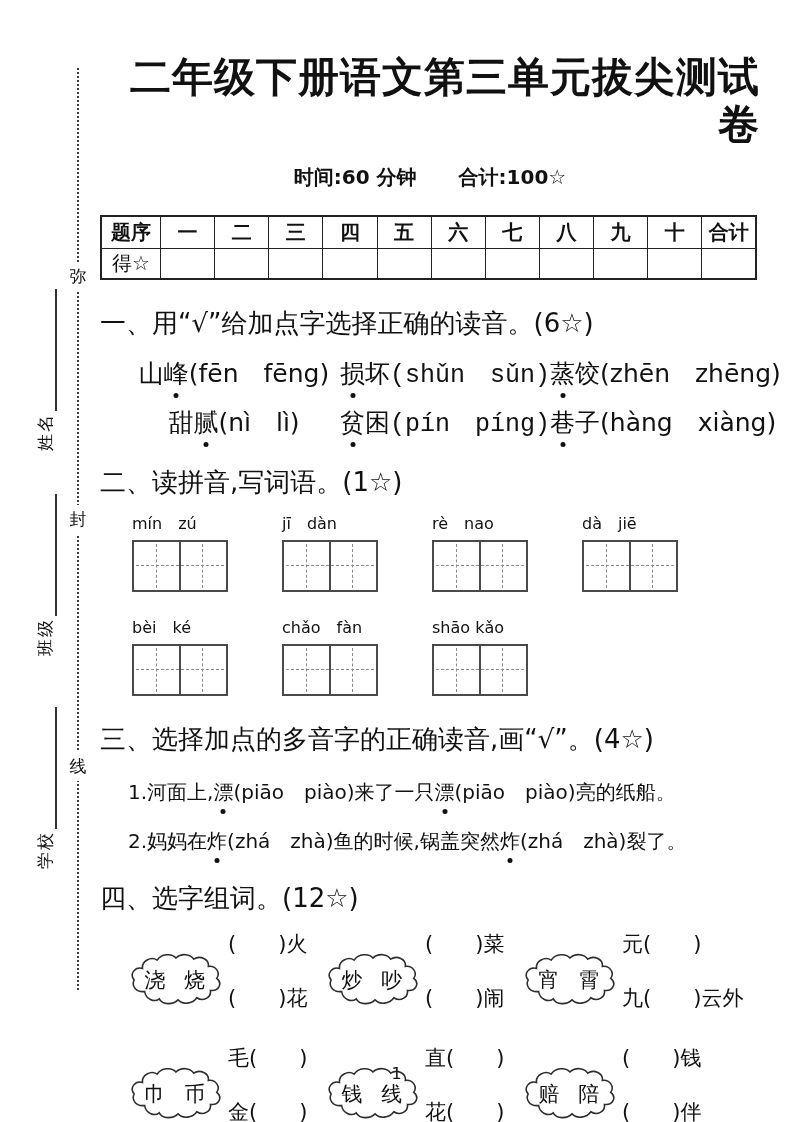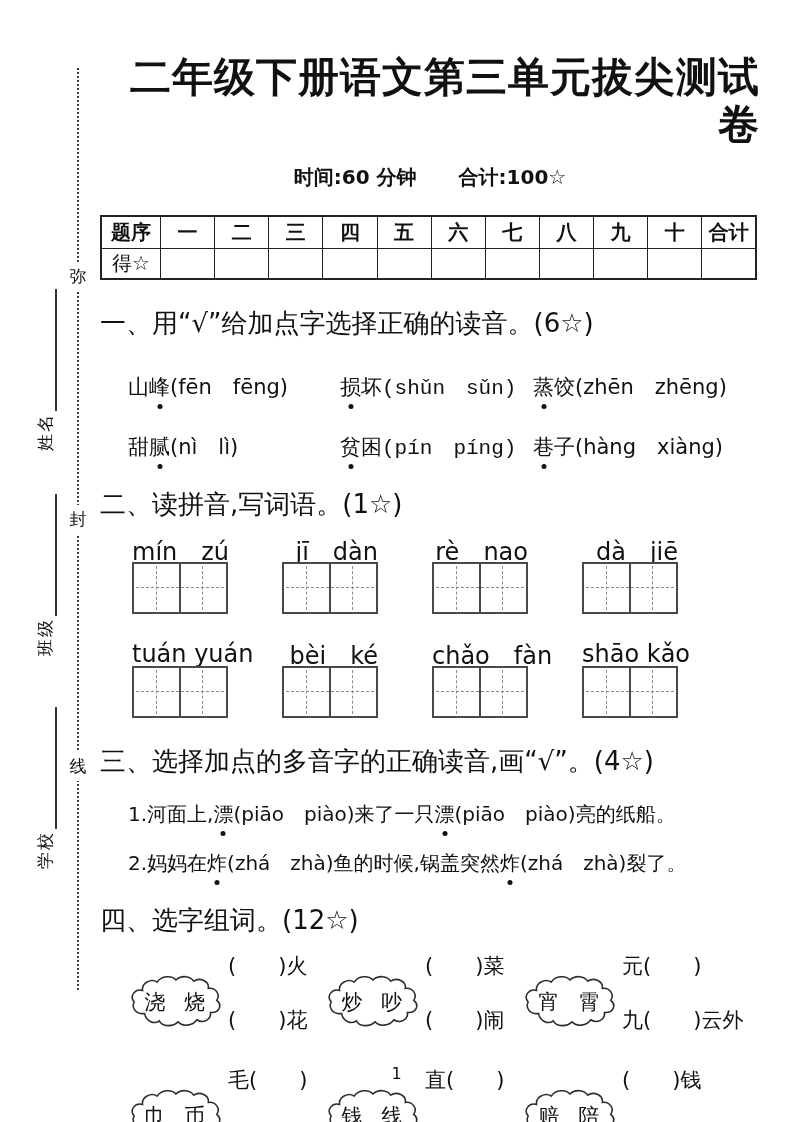--- a/index.html
+++ b/index.html
@@ -18,32 +18,32 @@
   .title{margin-top:54px;text-align:right;font-size:41px;font-weight:900;letter-spacing:1px;line-height:1.15;}
   .subtitle{margin-top:16px;text-align:center;font-size:20px;font-weight:700;}
   .subtitle .gap{display:inline-block;width:42px;}
   
   table.score{margin-top:24px;border-collapse:collapse;width:657px;table-layout:fixed;border:2px solid #222;}
   table.score td{border:1.5px solid #222;text-align:center;font-size:20px;padding:0;}
   table.score tr.hd td{height:31px;font-weight:700;}
   table.score tr.sc td{height:29px;}
   
   .sec-head{font-size:26px;margin-top:26px;white-space:nowrap;}
-  .s1-row{display:flex;margin-left:28px;margin-top:32px;font-size:21px;}
+  .s1-row{display:flex;margin-left:28px;margin-top:16px;font-size:25px;text-align:center;}
   .s1-row .it{white-space:nowrap;}
   .s1-row .c1{flex:0 0 212px;}
   .s1-row .c2{flex:0 0 193px;font-family:Liberation Mono, monospace;}
   .du{position:relative;display:inline-block;}
   .du::after{content:"";position:absolute;left:50%;bottom:-8px;transform:translateX(-50%);
              width:5px;height:5px;background:#111;border-radius:50%;}
   
   .wrow{display:flex;margin-left:32px;margin-top:14px;}
   .witem{width:96px;margin-right:54px;}
   .witem:last-child{margin-right:0;}
-  .pinyin{display:block;text-align:right;font-size:24px;height:26px;white-space:nowrap;}
+  .pinyin{display:block;text-align:left;font-size:16px;height:26px;white-space:nowrap;}
   .wbox{position:relative;width:92px;height:48px;border:2px solid #4a4a4a;background:#fff;}
   .wbox .vmid{position:absolute;left:45px;top:0;bottom:0;width:0;border-left:2px solid #4a4a4a;}
   .wbox .vd1{position:absolute;left:22px;top:2px;bottom:2px;width:0;border-left:1px dashed #8a8a8a;}
   .wbox .vd2{position:absolute;left:68px;top:2px;bottom:2px;width:0;border-left:1px dashed #8a8a8a;}
   .wbox .hd{position:absolute;top:23px;left:2px;right:2px;height:0;border-top:1px dashed #8a8a8a;}
   .wrow.r2{margin-top:26px;}
   
   .sent{margin-left:28px;margin-top:22px;font-size:20px;white-space:nowrap;}
   
   .crow{display:flex;margin-left:30px;margin-top:12px;}
@@ -165,29 +165,20 @@
       <div class="wbox">
           <i class="vmid"></i>
           <i class="vd1"></i>
           <i class="vd2"></i>
           <i class="hd"></i>
         </div>
     </div>
   </div>
   <div class="wrow r2">
     <div class="witem">
-      <span class="pinyin">tuán yuán</span>
-      <div class="wbox">
-          <i class="vmid"></i>
-          <i class="vd1"></i>
-          <i class="vd2"></i>
-          <i class="hd"></i>
-        </div>
-    </div>
-    <div class="witem">
       <span class="pinyin">bèi　ké</span>
       <div class="wbox">
           <i class="vmid"></i>
           <i class="vd1"></i>
           <i class="vd2"></i>
           <i class="hd"></i>
         </div>
     </div>
     <div class="witem">
       <span class="pinyin">chǎo　fàn</span>

